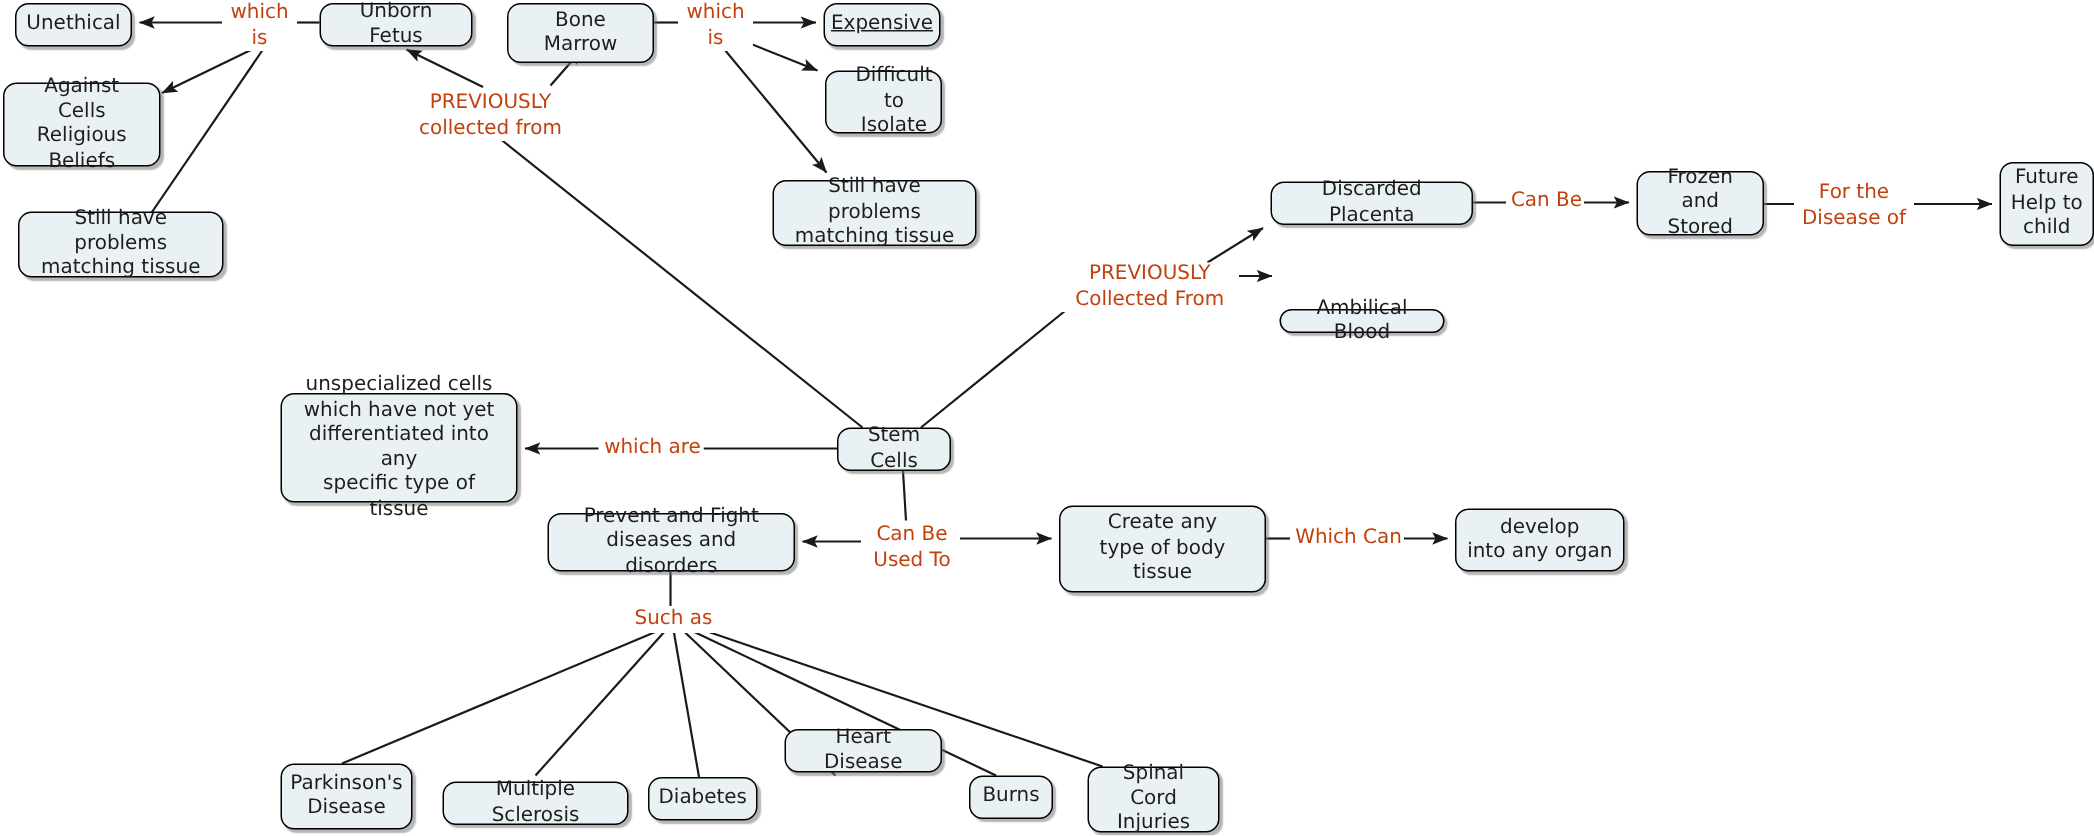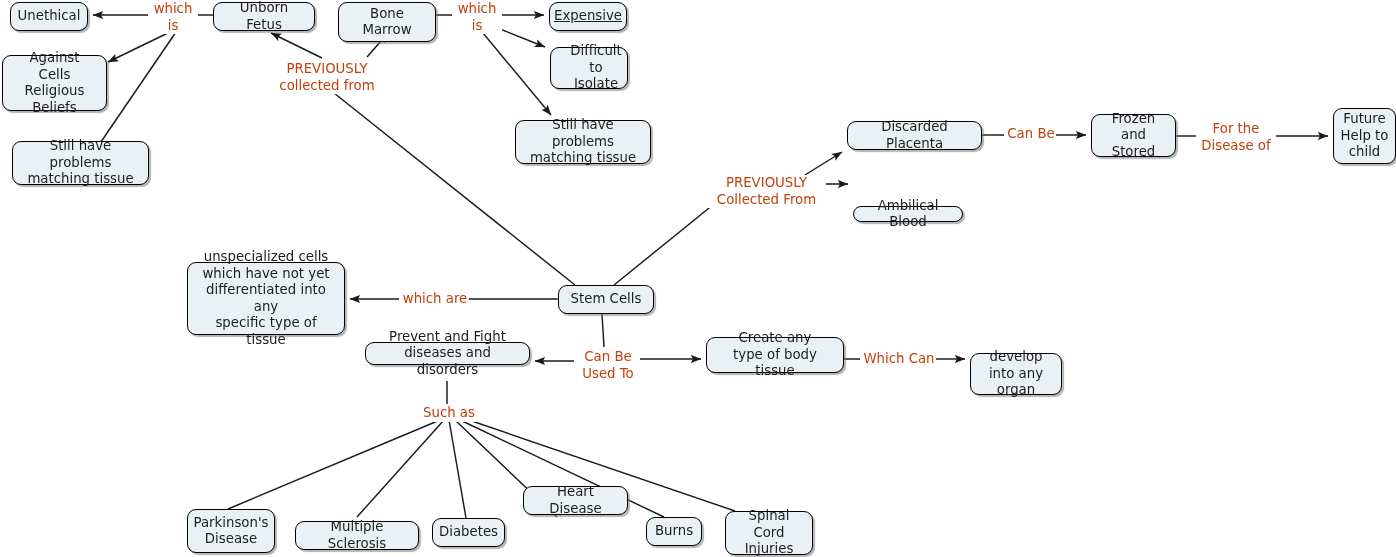--- a/index.html
+++ b/index.html
@@ -126,26 +126,26 @@
   <div class="node" style="left:853px;top:160px;width:110px;height:16px;margin-top:46px;">Ambilical Blood</div>
   <div class="node" style="left:1091px;top:114px;width:85px;height:43px;">Frozen
 and Stored</div>
   <div class="node" style="left:1333px;top:108px;width:63px;height:56px;">Future
 Help to
 child</div>
   <div class="node" style="left:187px;top:262px;width:158px;height:73px;">unspecialized cells
 which have not yet
 differentiated into any
 specific type of tissue</div>
-  <div class="node" style="left:558px;top:285px;width:96px;height:29px;">Stem Cells</div>
-  <div class="node" style="left:365px;top:342px;width:165px;height:23px;">Prevent and Fight
+  <div class="node" style="left:558px;top:285px;width:76px;height:29px;">Stem Cells</div>
+  <div class="node" style="left:365px;top:342px;width:165px;height:39px;">Prevent and Fight
 diseases and disorders</div>
-  <div class="node" style="left:706px;top:337px;width:138px;height:36px;">Create any
+  <div class="node" style="left:706px;top:337px;width:138px;height:58px;">Create any
 type of body tissue</div>
-  <div class="node" style="left:970px;top:353px;width:92px;height:42px;">develop
+  <div class="node" style="left:970px;top:339px;width:113px;height:42px;">develop
 into any organ</div>
   <div class="node" style="left:187px;top:509px;width:88px;height:44px;">Parkinson's
 Disease</div>
   <div class="node" style="left:295px;top:521px;width:124px;height:29px;">Multiple Sclerosis</div>
   <div class="node" style="left:432px;top:518px;width:73px;height:29px;">Diabetes</div>
   <div class="node" style="left:523px;top:486px;width:105px;height:29px;">Heart Disease</div>
   <div class="node" style="left:646px;top:517px;width:56px;height:29px;">Burns</div>
   <div class="node" style="left:725px;top:511px;width:88px;height:44px;">Spinal Cord
 Injuries</div>
 

